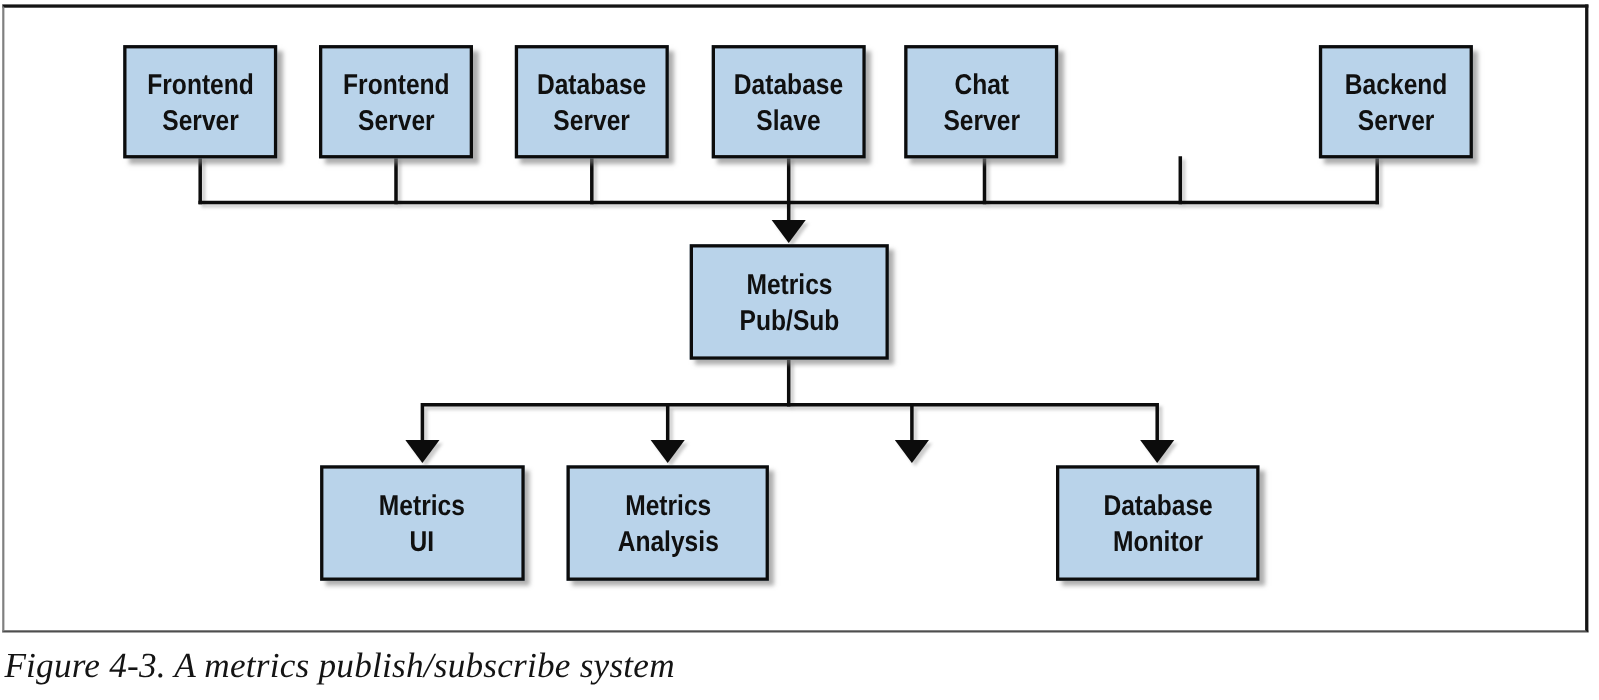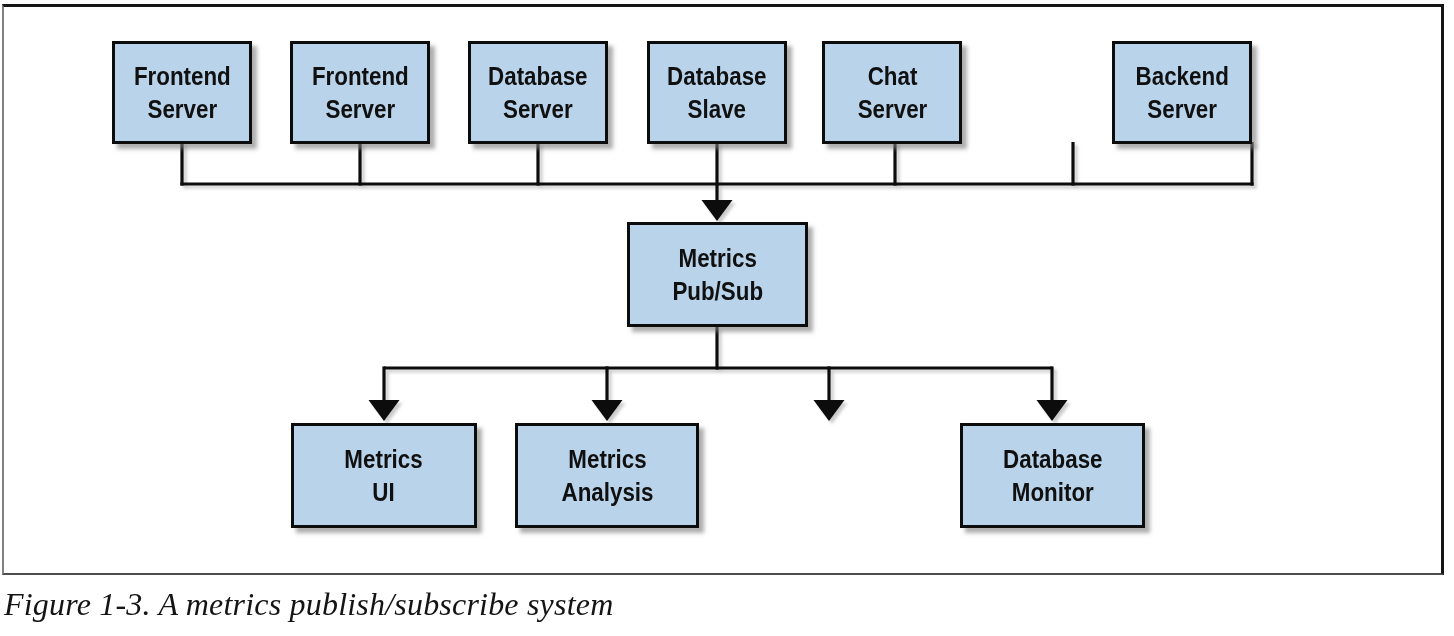--- a/index.html
+++ b/index.html
@@ -136,21 +136,21 @@
       <div>Database</div>
       <div>Slave</div>
     </div>
   </div>
   <div class="node" style="left:822px;  top:41px; width:140px; height:103px">
     <div class="label">
       <div>Chat</div>
       <div>Server</div>
     </div>
   </div>
-  <div class="node" style="left:1112px; top:41px; width:140px; height:103px">
+  <div class="node" style="left:1199px; top:41px; width:140px; height:103px">
     <div class="label">
       <div>Backend</div>
       <div>Server</div>
     </div>
   </div>
 
   <div class="node" style="left:627px; top:222px; width:181px; height:105px">
     <div class="label">
       <div>Metrics</div>
       <div>Pub/Sub</div>
@@ -169,15 +169,15 @@
       <div>Analysis</div>
     </div>
   </div>
   <div class="node" style="left:960px; top:423px; width:185px; height:105px">
     <div class="label">
       <div>Database</div>
       <div>Monitor</div>
     </div>
   </div>
 
-  <div class="caption">Figure 1-3. A metrics publish/subscribe system</div>
+  <div class="caption">Figure 4-3. A metrics publish/subscribe system</div>
 
 </div>
 
 </body></html>

